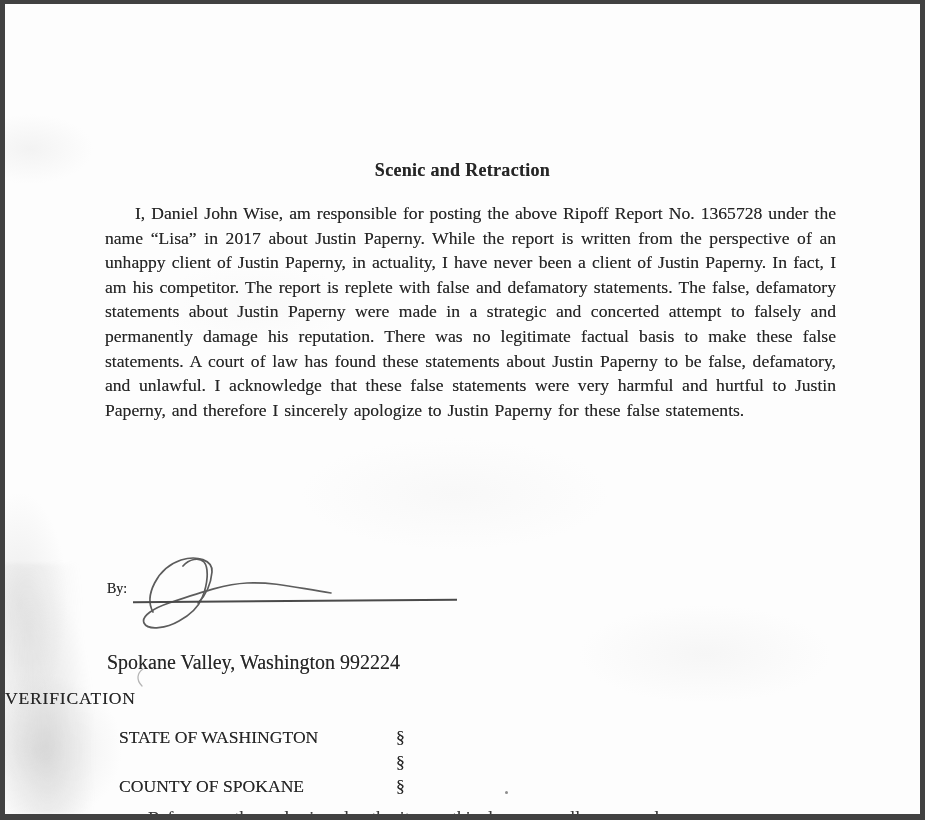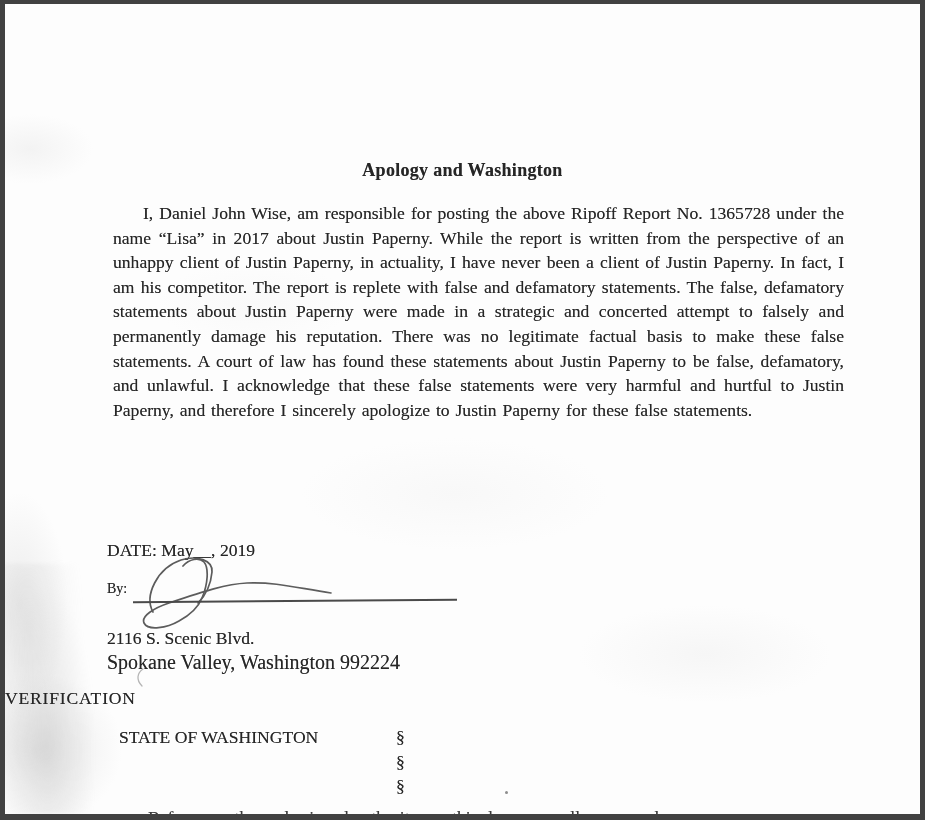--- a/index.html
+++ b/index.html
@@ -28,21 +28,20 @@
   .ink { text-shadow: 0 0 0.6px rgba(45,45,45,0.55); }
   .doc-title {
     top: 156px; left: 0; width: 100%; text-align: center;
     font-size: 18px; font-weight: bold; letter-spacing: 0.3px;
   }
   .body-para {
     top: 197px; left: 100px; width: 731px;
     font-size: 17.6px; line-height: 24.6px;
     text-align: justify; text-indent: 30px;
     word-spacing: 1.5px;
-    margin-left: 8px;
   }
   .date-line { top: 536px; left: 102px; font-size: 17.6px; }
   .by-label  { top: 577px; left: 102px; font-size: 14px; }
   .sig-rule {
     top: 596px; left: 128px; width: 324px; height: 2px;
     background: #4a4a4a; transform: rotate(-0.4deg);
   }
   .signature-svg { left: 126px; top: 546px; }
   .penmark-svg  { left: 129px; top: 663px; }
   .signatory { top: 601px; left: 102px; font-size: 17.6px; }
@@ -74,55 +73,54 @@
   }
 </style>
 </head>
 <body>
 
 <div class="frame">
   <div class="page">
 
     <div class="smudge-bl"></div>
 
-    <div class="doc-title ink">Apology and Washington</div>
+    <div class="doc-title ink">Scenic and Retraction</div>
 
     <div class="body-para ink">I, Daniel John Wise, am responsible for posting the above Ripoff Report No. 1365728 under the name “Lisa” in 2017 about Justin Paperny.  While the report is written from the perspective of an unhappy client of Justin Paperny, in actuality, I have never been a client of Justin Paperny.  In fact, I am his competitor.  The report is replete with false and defamatory statements.  The false, defamatory statements about Justin Paperny were made in a strategic and concerted attempt to falsely and permanently damage his reputation.  There was no legitimate factual basis to make these false statements.  A court of law has found these statements about Justin Paperny to be false, defamatory, and unlawful.  I acknowledge that these false statements were very harmful and hurtful to Justin Paperny, and therefore I sincerely apologize to Justin Paperny for these false statements.</div>
 
-    <div class="date-line ink">DATE: May__, 2019</div>
 
     <div class="by-label ink">By:</div>
 
     <div class="sig-rule"></div>
 
     <svg class="signature-svg" width="215" height="84" viewBox="0 0 215 84">
       <g fill="none" stroke="#4b4b4b" stroke-width="1.7" stroke-linecap="round" opacity="0.9">
         <path d="M 22 62 C 13 46, 26 18, 50 10 C 66 5, 82 10, 81 22 C 80 33, 75 45, 67 53"></path>
         <path d="M 52 16 C 58 9, 68 7, 73 12 C 78 18, 77 34, 71 48 C 67 58, 59 65, 48 71 C 36 78, 17 81, 13 73 C 10 66, 23 58, 38 53 C 74 41, 95 34, 116 33 C 146 32, 166 38, 200 43"></path>
       </g>
     </svg>
 
-    <div class="addr1 ink">2116 S. Scenic Blvd.</div>
     <div class="addr2 ink">Spokane Valley, Washington 992224</div>
 
     <svg class="penmark-svg" width="14" height="22" viewBox="0 0 14 22">
       <path d="M 9 2 C 3 6, 2 13, 8 19" fill="none" stroke="#b5b5b5" stroke-width="1.3" stroke-linecap="round"></path>
     </svg>
 
     <div class="verification-heading ink">VERIFICATION</div>
 
     <div class="legal-block">
       <span class="legal-row">
         <span class="label ink">STATE OF WASHINGTON</span>
         <span class="sect ink">§</span>
       </span>
       <span class="legal-row">
         <span class="sect ink">§</span>
       </span>
       <span class="legal-row">
+        <span class="label ink">COUNTY OF SPOKANE</span>
         <span class="sect ink">§</span>
       </span>
     </div>
 
     <div class="cutoff-line ink">Before me, the undersigned authority, on this day personally appeared</div>
 
     <div class="speck"></div>
 
   </div>
 </div>

